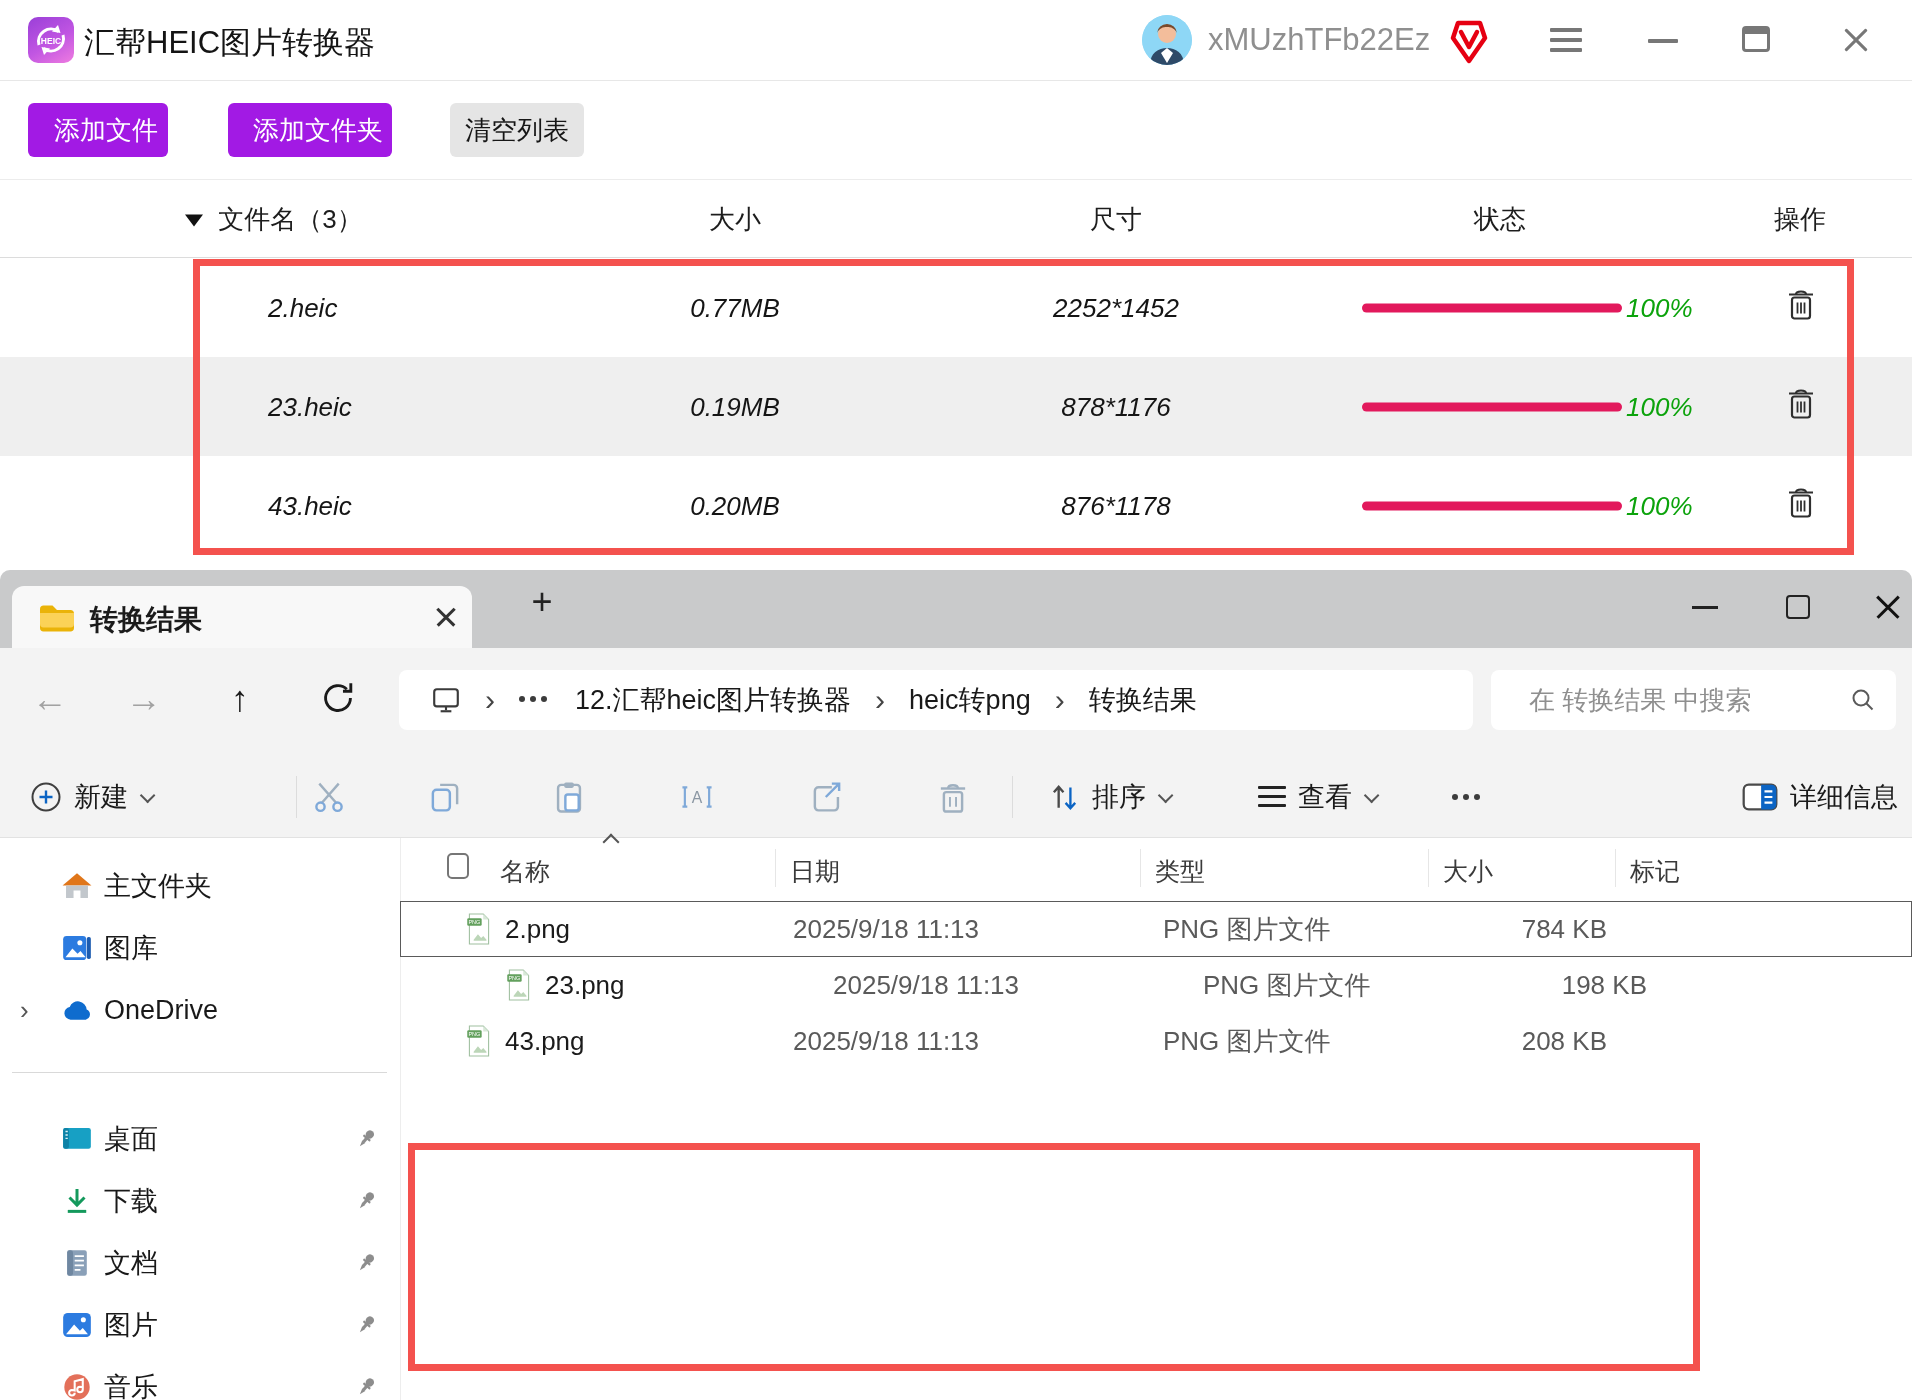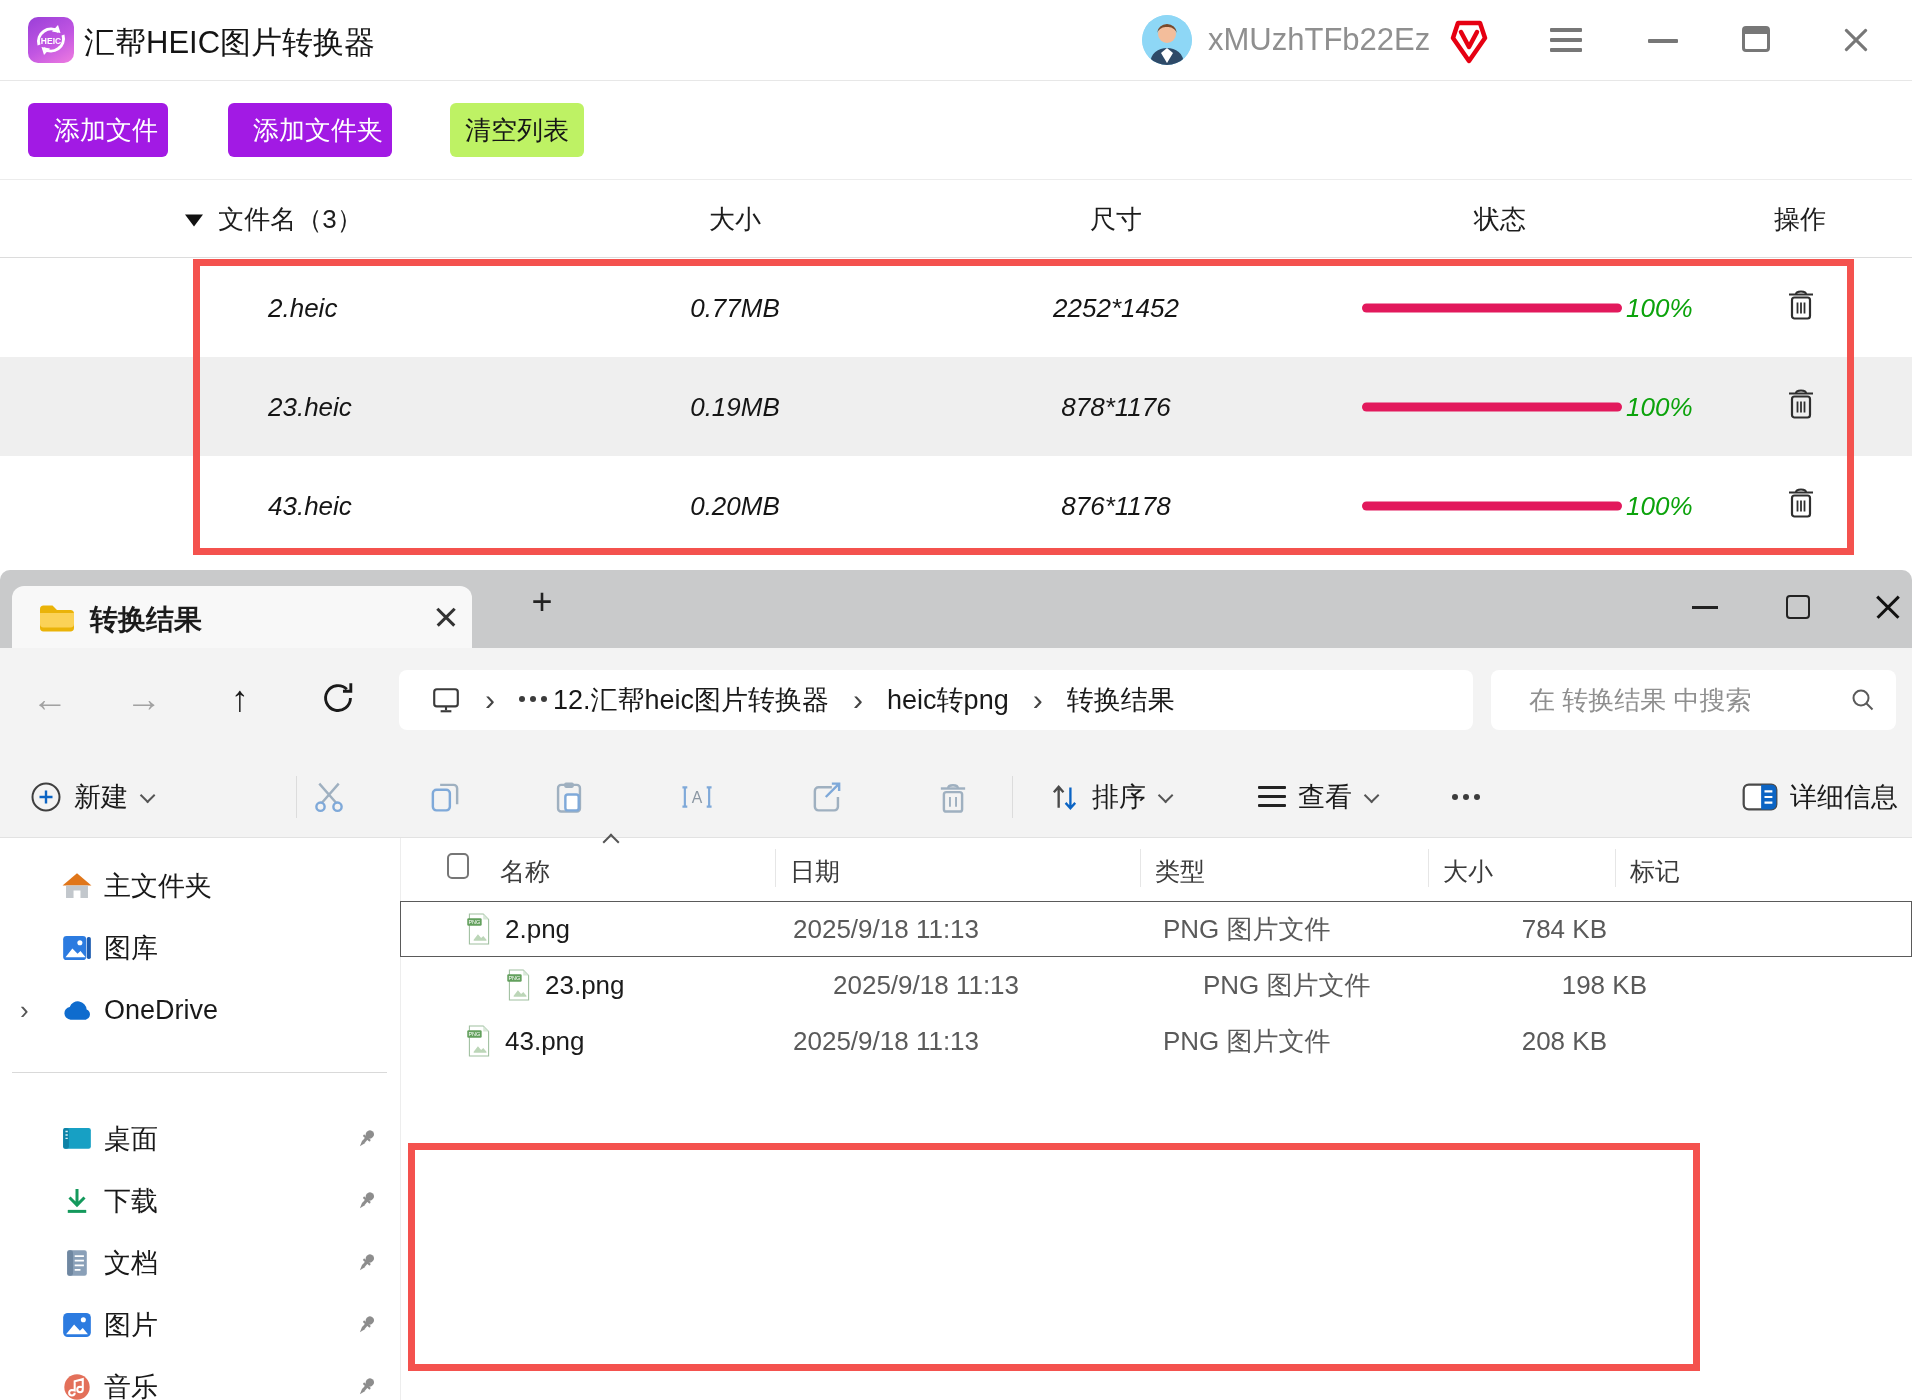--- a/index.html
+++ b/index.html
@@ -21,21 +21,21 @@
   .win-max-c { position:absolute; left:1742px; top:26px; width:28px; height:26px; border:3px solid #777; border-top:8px solid #777; border-radius:4px; }
   .win-close-c { position:absolute; left:1842px; top:26px; width:28px; height:28px; }
   .xbar { position:absolute; left:50%; top:50%; width:30px; height:3px; background:#777; border-radius:1px; }
   .xbar.a { transform:translate(-50%,-50%) rotate(45deg); }
   .xbar.b { transform:translate(-50%,-50%) rotate(-45deg); }
 
   .conv-toolbar { position:absolute; top:82px; left:0; width:1912px; height:98px; border-bottom:1px solid #ececec; background:#fff; }
   .btn { position:absolute; top:21px; height:54px; border:none; border-radius:6px; font-size:26px; cursor:pointer;
          font-family:"Liberation Sans",sans-serif; }
   .btn-purple { background:#a21ae4; color:#fff;padding-left:16px; }
-  .btn-gray { background:#bef264; color:#161616; }
+  .btn-gray { background:#e5e5e5; color:#161616; }
   #btn-add-file { left:28px; width:140px; }
   #btn-add-folder { left:228px; width:164px; }
   #btn-clear { left:450px; width:134px; }
 
   .conv-header { position:absolute; top:180px; left:0; width:1912px; height:78px; background:#fff; border-bottom:1px solid #dcdcdc; }
   .hcell { position:absolute; top:50%; transform:translateY(-50%); font-size:26px; color:#1d1d1d; }
   .tri-down { display:inline-block; width:0; height:0; border-left:9px solid transparent; border-right:9px solid transparent;
               border-top:12px solid #111; vertical-align:middle; margin-right:8px; }
   .conv-rows { position:absolute; top:258px; left:0; width:1912px; }
   .conv-row { position:relative; width:1912px; height:99px; background:#fff;font-style:italic; }
@@ -268,21 +268,21 @@
       <div class="addressbar">
         <svg width="30" height="28" viewBox="0 0 28 26" style="flex:none;">
           <rect x="3" y="3" width="22" height="16" rx="2.5" fill="none" stroke="#3a3a3a" stroke-width="2"></rect>
           <path d="M14 19 v3.5" stroke="#3a3a3a" stroke-width="2"></path>
           <path d="M9 23.5 h10" stroke="#3a3a3a" stroke-width="2"></path>
         </svg>
         <span class="crumb-sep">›</span>
         <span class="dots3">
             <i></i>
           </span>
-        <span class="crumb" style="">12.汇帮heic图片转换器</span>
+        <span class="crumb" style="margin-left:22px;">12.汇帮heic图片转换器</span>
         <span class="crumb-sep">›</span>
         <span class="crumb">heic转png</span>
         <span class="crumb-sep">›</span>
         <span class="crumb">转换结果</span>
       </div>
 
       <div class="searchbox">
         <input type="text" placeholder="在 转换结果 中搜索" style="">
         <svg class="search-mag" width="26" height="26" viewBox="0 0 26 26">
           <circle cx="11" cy="11" r="7.5" fill="none" stroke="#5a5a5a" stroke-width="2"></circle>

